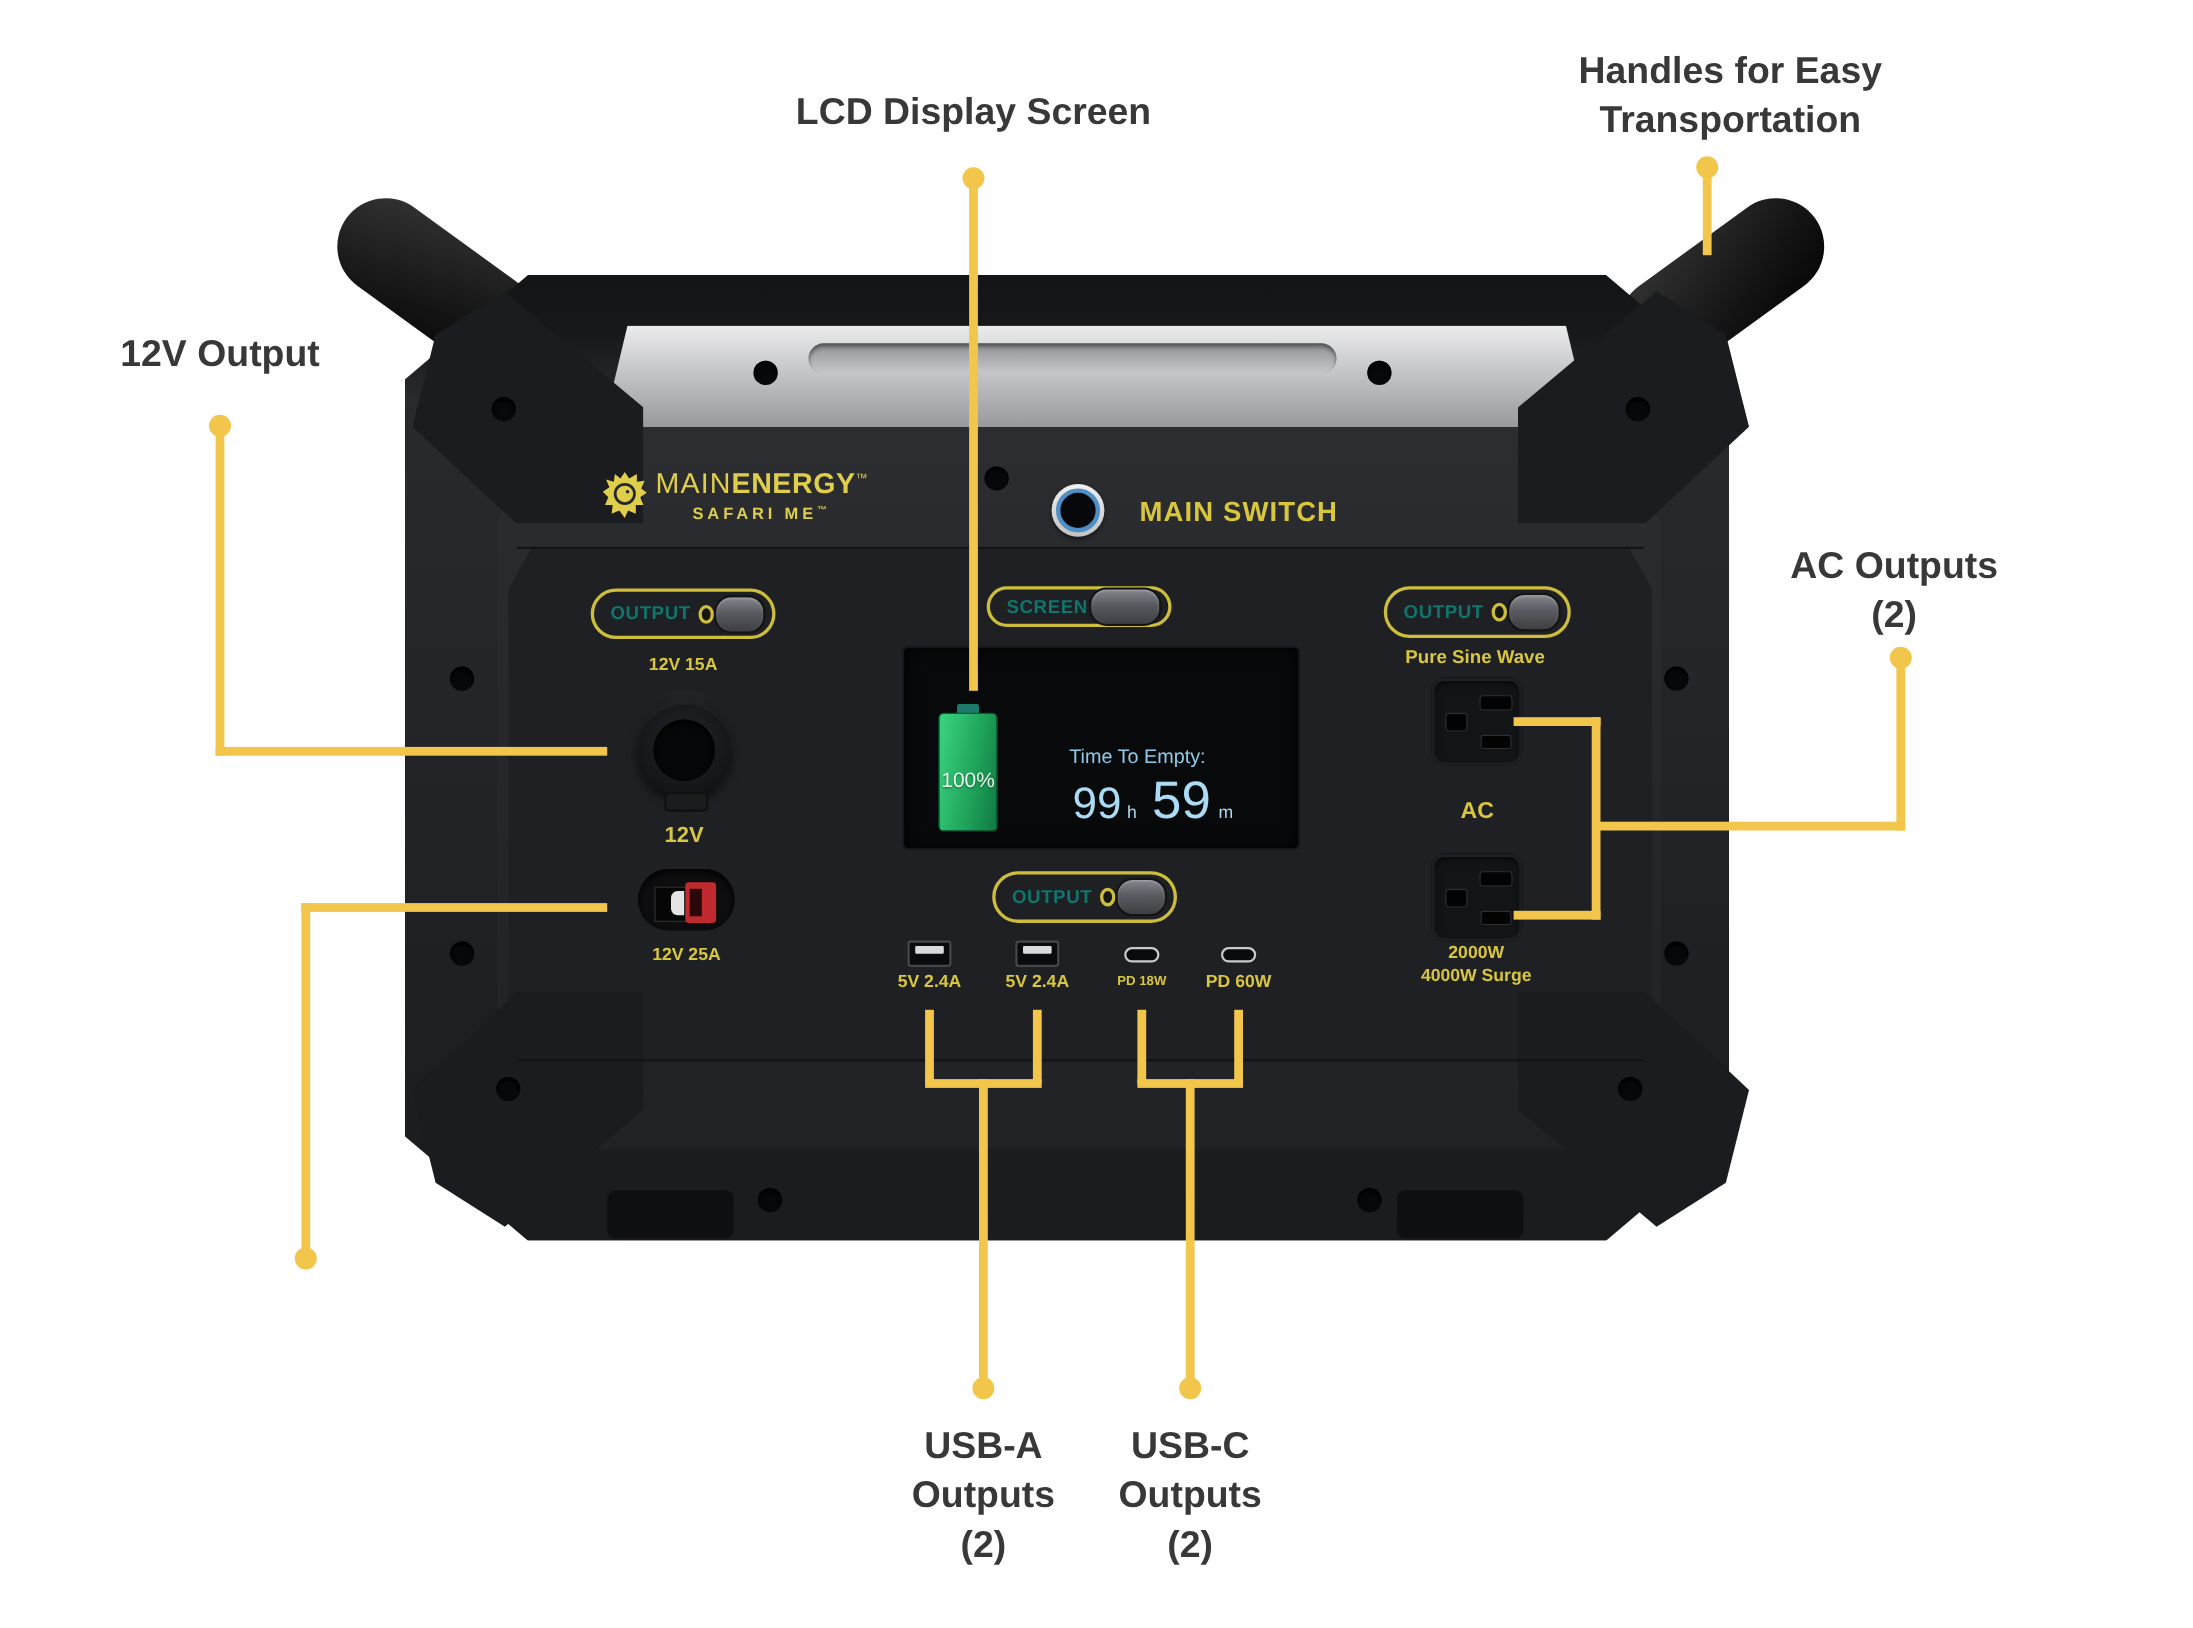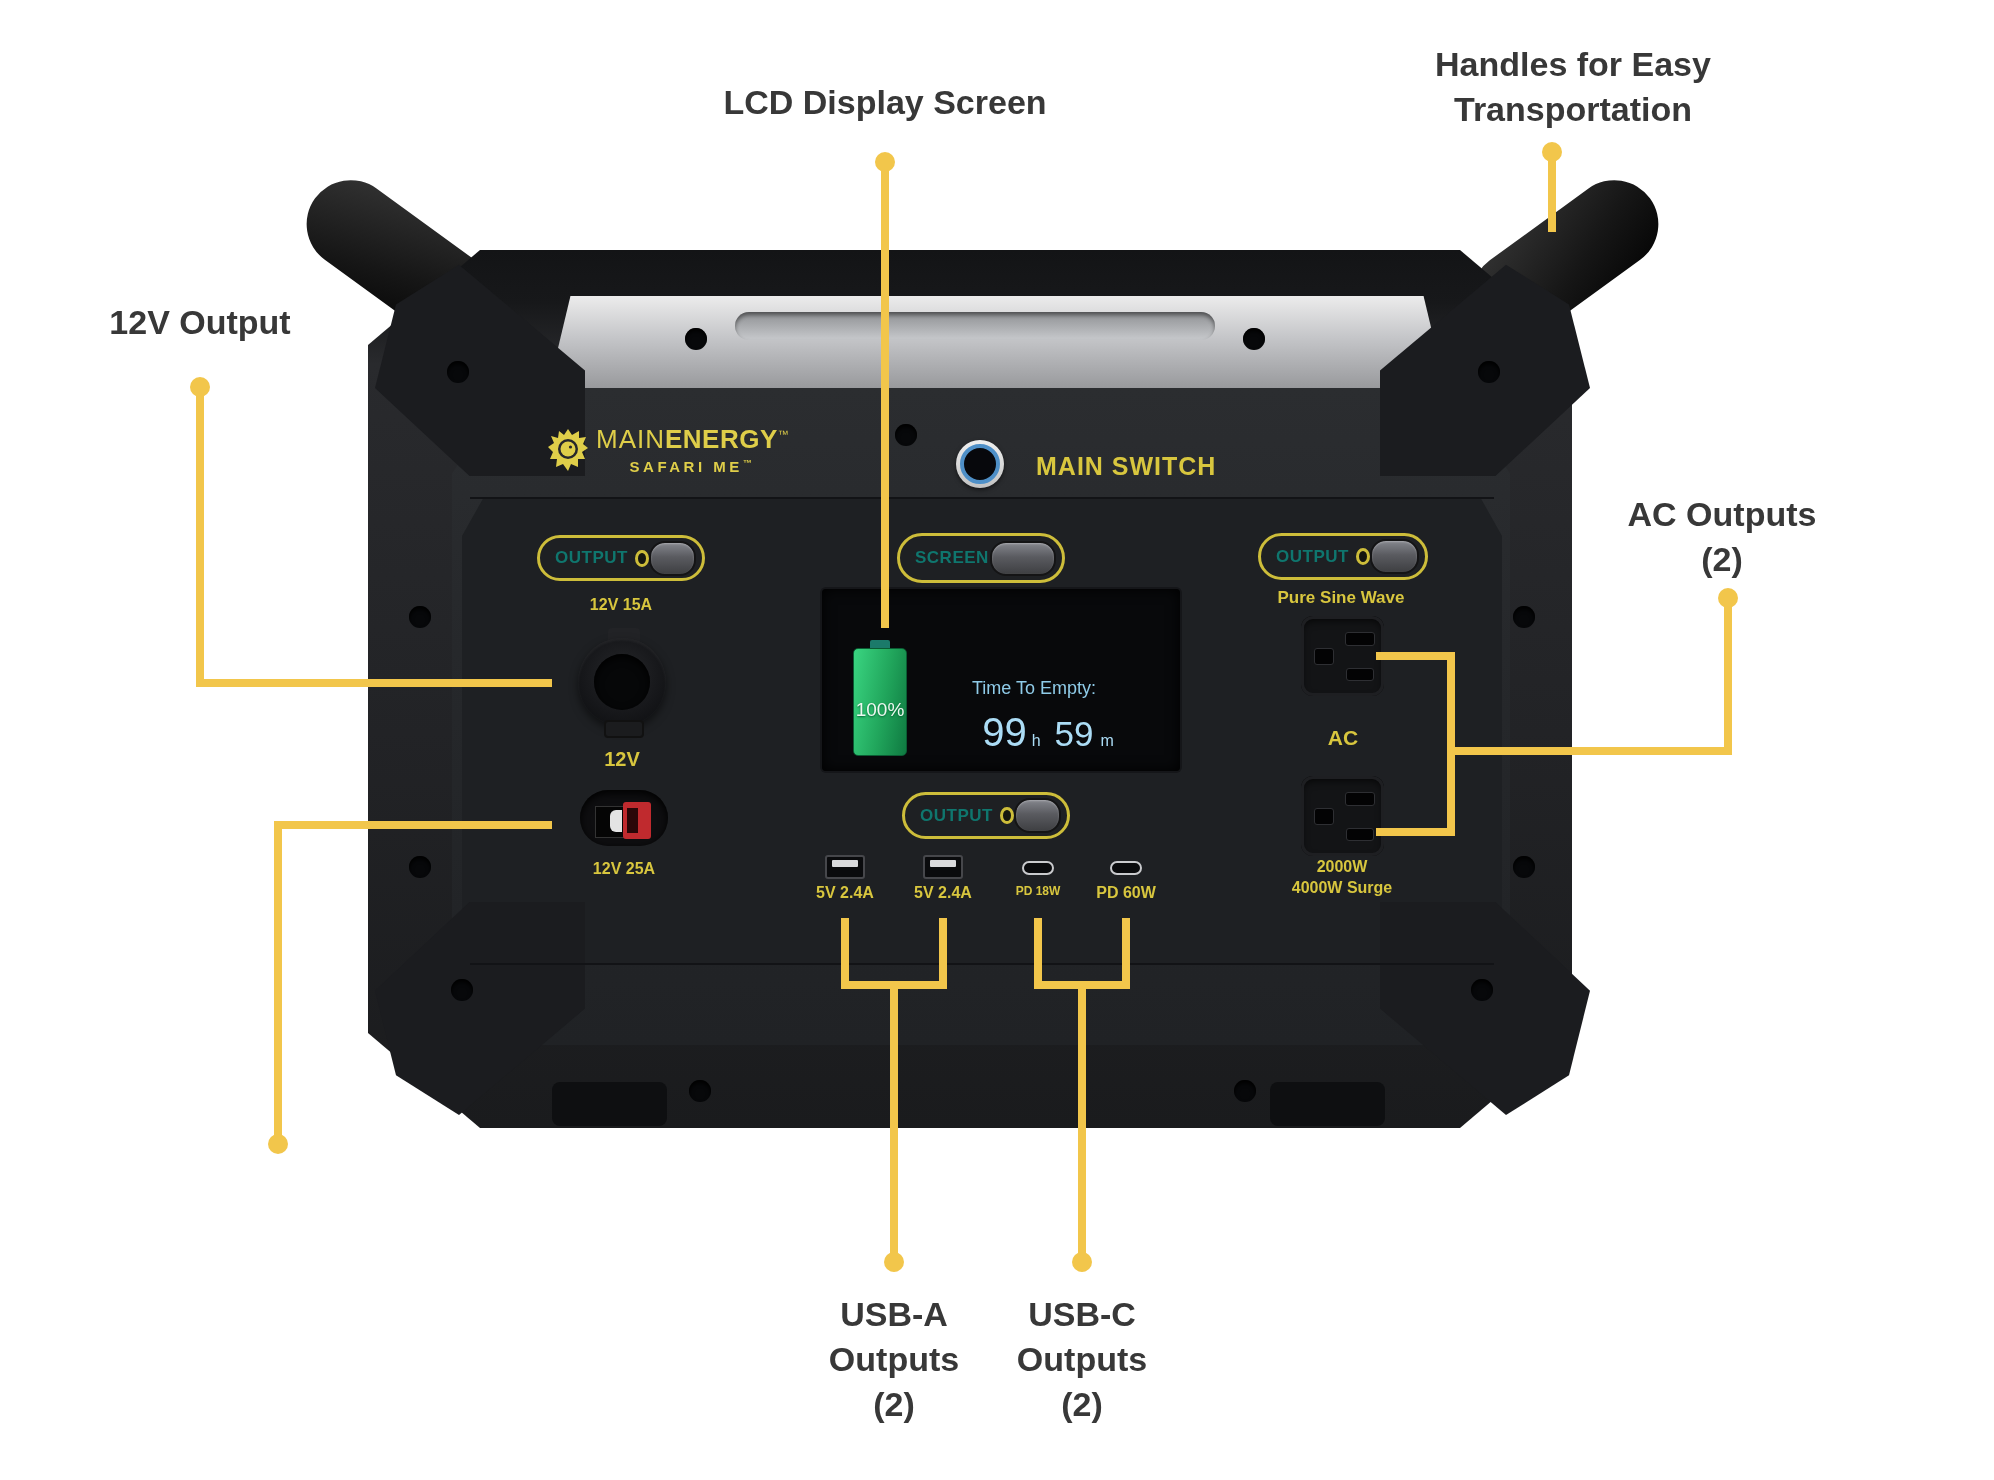--- a/index.html
+++ b/index.html
@@ -114,21 +114,21 @@
     <div style="position:absolute;left:4px;top:4px;width:40px;height:40px;border-radius:50%;
          border:4px solid #4E8FC7;background:#07080c;box-sizing:border-box;"></div>
   </div>
   <div class="ylabel" style="left:1036px;top:452px;width:220px;font-size:25px;letter-spacing:1px;text-align:left;">MAIN SWITCH</div>
 
   <div class="pill" style="left:537px;top:535px;width:168px;height:46px;">
     <span class="pill-label">OUTPUT</span>
     <span class="pill-led"></span>
     <span class="pill-btn"></span>
   </div>
-  <div class="pill" style="left:897px;top:533px;width:168px;height:50px;">
+  <div class="pill" style="left:897px;top:533px;width:168px;height:37px;">
     <span class="pill-label">SCREEN</span>
     <span class="pill-btn"></span>
   </div>
   <div class="pill" style="left:902px;top:792px;width:168px;height:47px;">
     <span class="pill-label">OUTPUT</span>
     <span class="pill-led"></span>
     <span class="pill-btn"></span>
   </div>
   <div class="pill" style="left:1258px;top:533px;width:170px;height:47px;">
     <span class="pill-label">OUTPUT</span>
@@ -165,21 +165,21 @@
          background:linear-gradient(100deg,#3ad581 0%,#21a65c 55%,#0f7a41 100%);
          border:1px solid #0a5c33;box-sizing:border-box;"></div>
     <div style="position:absolute;left:28px;top:110px;width:60px;text-align:center;color:#eef9f1;
          font-size:19px;font-weight:400;text-shadow:0 1px 2px #063;">100%</div>
     <div style="position:absolute;left:112px;top:89px;width:200px;text-align:center;color:#8FCBE8;
          font-size:18px;">Time To Empty:</div>
     <div style="position:absolute;left:126px;top:112px;width:200px;display:flex;justify-content:center;
          align-items:baseline;color:#ABDCF5;">
       <span style="font-size:40px;">99</span>
       <span style="font-size:16px;margin:0 14px 0 5px;">h</span>
-      <span style="font-size:35px;margin-top:13px;">59</span>
+      <span style="font-size:48px;">59</span>
       <span style="font-size:16px;margin-left:7px;">m</span>
     </div>
   </div>
 
   <div class="usba" style="left:825px;top:855px;">
       <div class="usba-pin"></div>
     </div>
   <div class="usba" style="left:923px;top:855px;">
       <div class="usba-pin"></div>
     </div>

